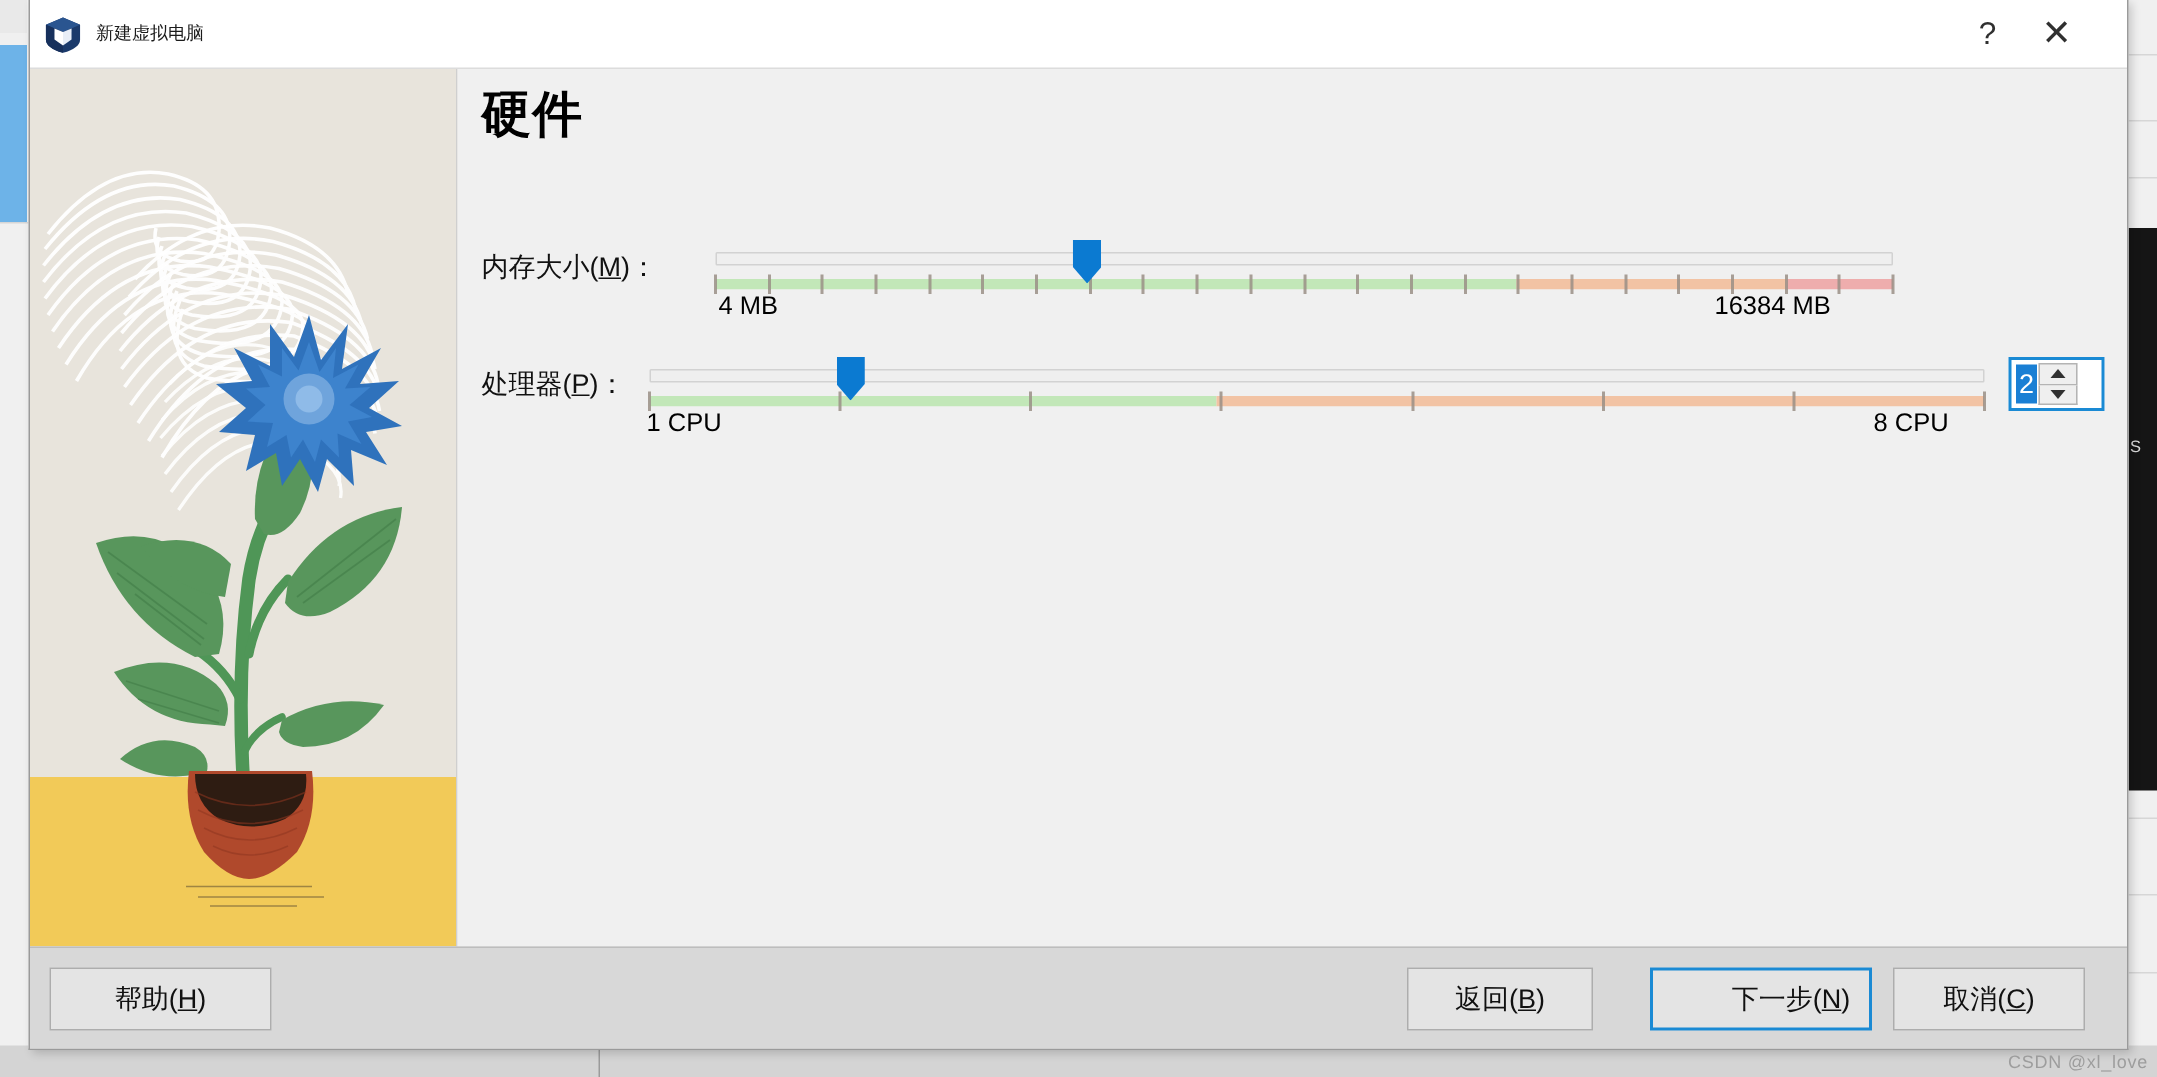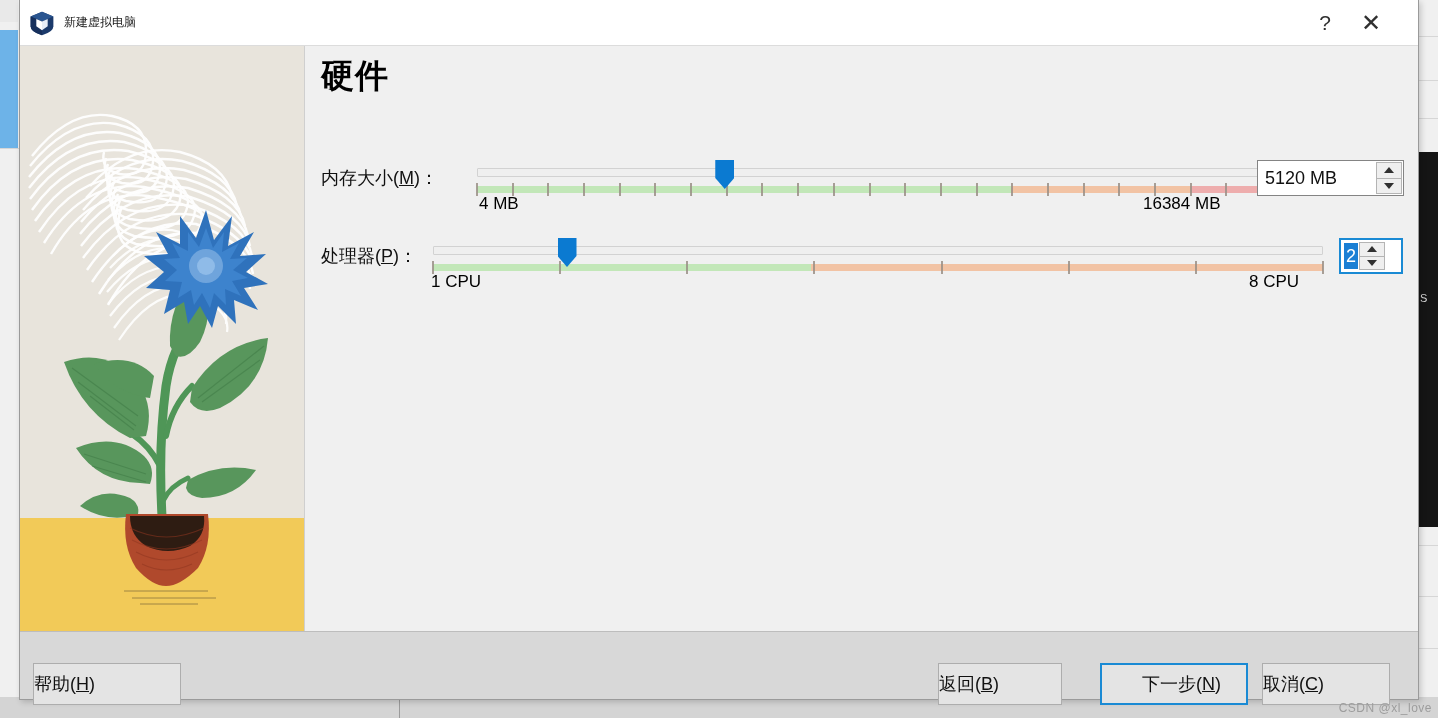--- a/index.html
+++ b/index.html
@@ -329,27 +329,27 @@
   }
   .btn {
     position: absolute;
     top: 13px;
     height: 42px;
     background: #e4e4e4;
     border: 1px solid #adadad;
     box-sizing: border-box;
     display: flex;
     align-items: center;
+    justify-content: center;
     font-size: 18px;
     color: #111111;
     font-family: "Liberation Sans", sans-serif;
     cursor: default;
     user-select: none;
     white-space: nowrap;
-    margin-top: 18px;
   }
   .btn.default {
     border: 2px solid #1a8ad4;
   }
   .btn u { text-decoration: underline; }
 
   
   #watermark {
     position: absolute;
     right: 6px;
@@ -531,31 +531,20 @@
               <div class="tick" style="left: calc(90.9091% - 1px);"></div>
               <div class="tick" style="left: calc(95.4545% - 1px);"></div>
               <div class="tick" style="left: calc(100% - 1px);"></div>
             </div>
           <div class="handle" id="mem-handle" style="left: calc(31.5% - 9px); background: rgb(11, 122, 209);"></div>
         </div>
 
         <div class="range-min" style="left:174px;">4 MB</div>
         <div class="range-max" style="left:838px;">16384 MB</div>
 
-        <div class="spinbox" style="left:952px;width:147px;">
-          <div class="sp-value">5120 MB</div>
-          <div class="sp-btns">
-            <div class="sp-btn">
-                <span class="arrow-up"></span>
-              </div>
-            <div class="sp-btn">
-                <span class="arrow-dn"></span>
-              </div>
-          </div>
-        </div>
       </div>
 
       <div class="field-row" style="top:186px;">
         <div class="field-label"><span>处理器(</span><u>P</u><span>)：</span></div>
 
         <div class="slider" id="cpu-slider" style="left:128px;width:890px;">
           <div class="track"></div>
           <div class="colorbar">
             <div class="seg" id="cpu-seg-green" style="left: 0%; width: 42.5%; background: rgb(194, 231, 184);"></div>
             <div class="seg" id="cpu-seg-orange" style="left: 42.5%; width: 57.5%; background: rgb(242, 195, 164);"></div>

